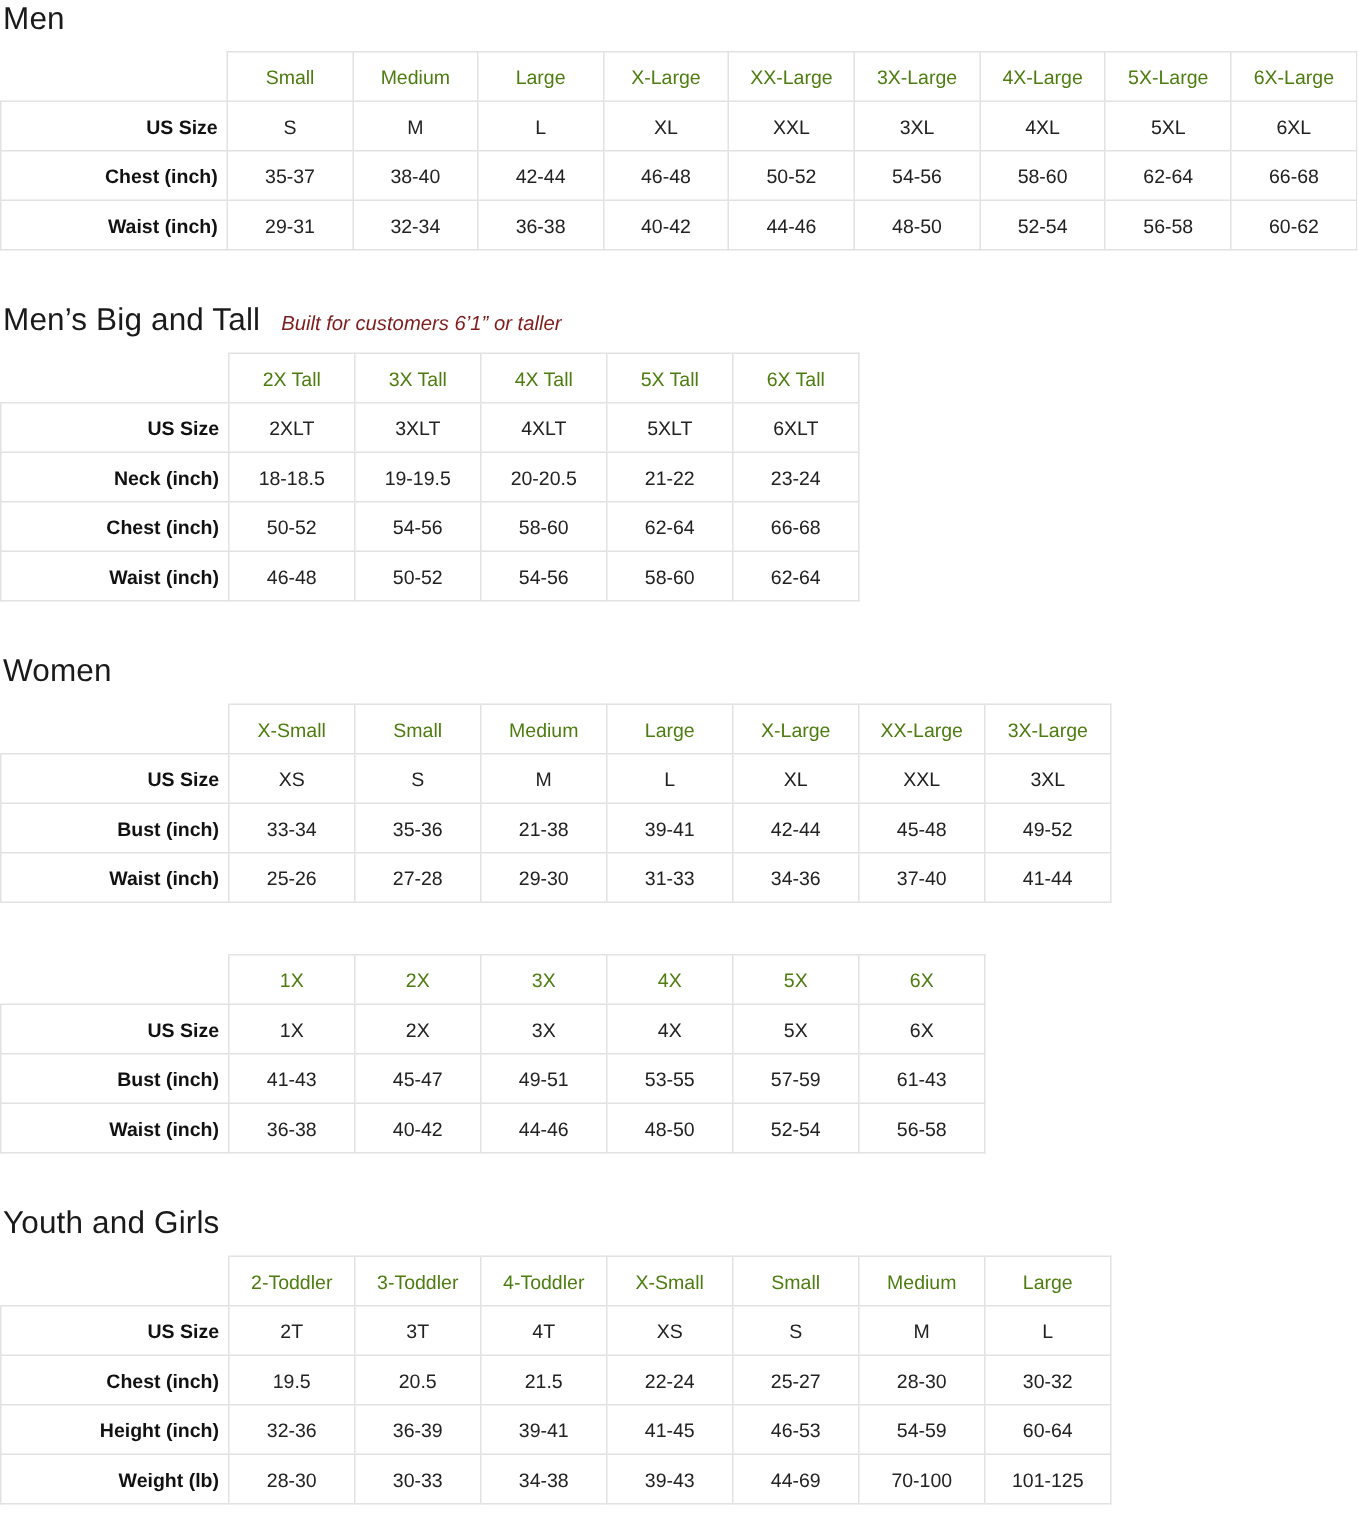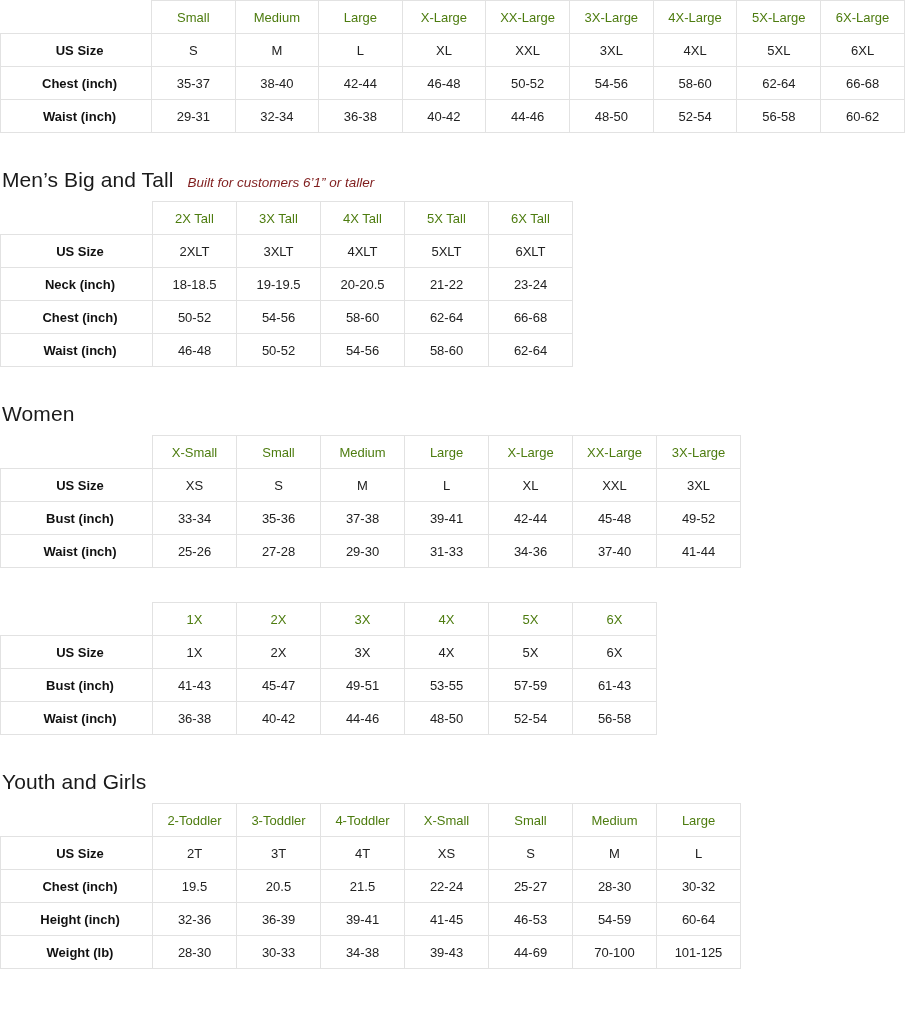--- a/index.html
+++ b/index.html
@@ -54,41 +54,44 @@
     padding: 0 6px;
     text-align: center;
     vertical-align: middle;
     color: #222222;
     background: #ffffff;
     box-sizing: border-box;
     overflow: hidden;
     white-space: nowrap;
   }
   table.size-table td.rowhead {
-    text-align: center;
+    text-align: right;
     font-weight: bold;
     padding-left: 13px;
     color: #111111;
   }
   table.size-table td.corner {
     border-left: 1px solid #ffffff;
     border-top: 1px solid #ffffff;
     background: #ffffff;
   }
   table.size-table thead td {
     color: #4d7c0f;
   }
   col.label-col { width: 152px; }
   col.data-col { width: 84px; }
 </style>
 </head>
 <body>
 
 <div class="page" id="page-root">
     <div class="section">
+      <div class="section-head">
+        <div class="section-title">Men</div>
+      </div>
       <table class="size-table">
         <colgroup>
           <col class="label-col">
           <col class="data-col">
           <col class="data-col">
           <col class="data-col">
           <col class="data-col">
           <col class="data-col">
           <col class="data-col">
           <col class="data-col">
@@ -244,21 +247,21 @@
             <td>M</td>
             <td>L</td>
             <td>XL</td>
             <td>XXL</td>
             <td>3XL</td>
           </tr>
           <tr>
             <td class="rowhead">Bust (inch)</td>
             <td>33-34</td>
             <td>35-36</td>
-            <td>37-38</td>
+            <td>21-38</td>
             <td>39-41</td>
             <td>42-44</td>
             <td>45-48</td>
             <td>49-52</td>
           </tr>
           <tr>
             <td class="rowhead">Waist (inch)</td>
             <td>25-26</td>
             <td>27-28</td>
             <td>29-30</td>

